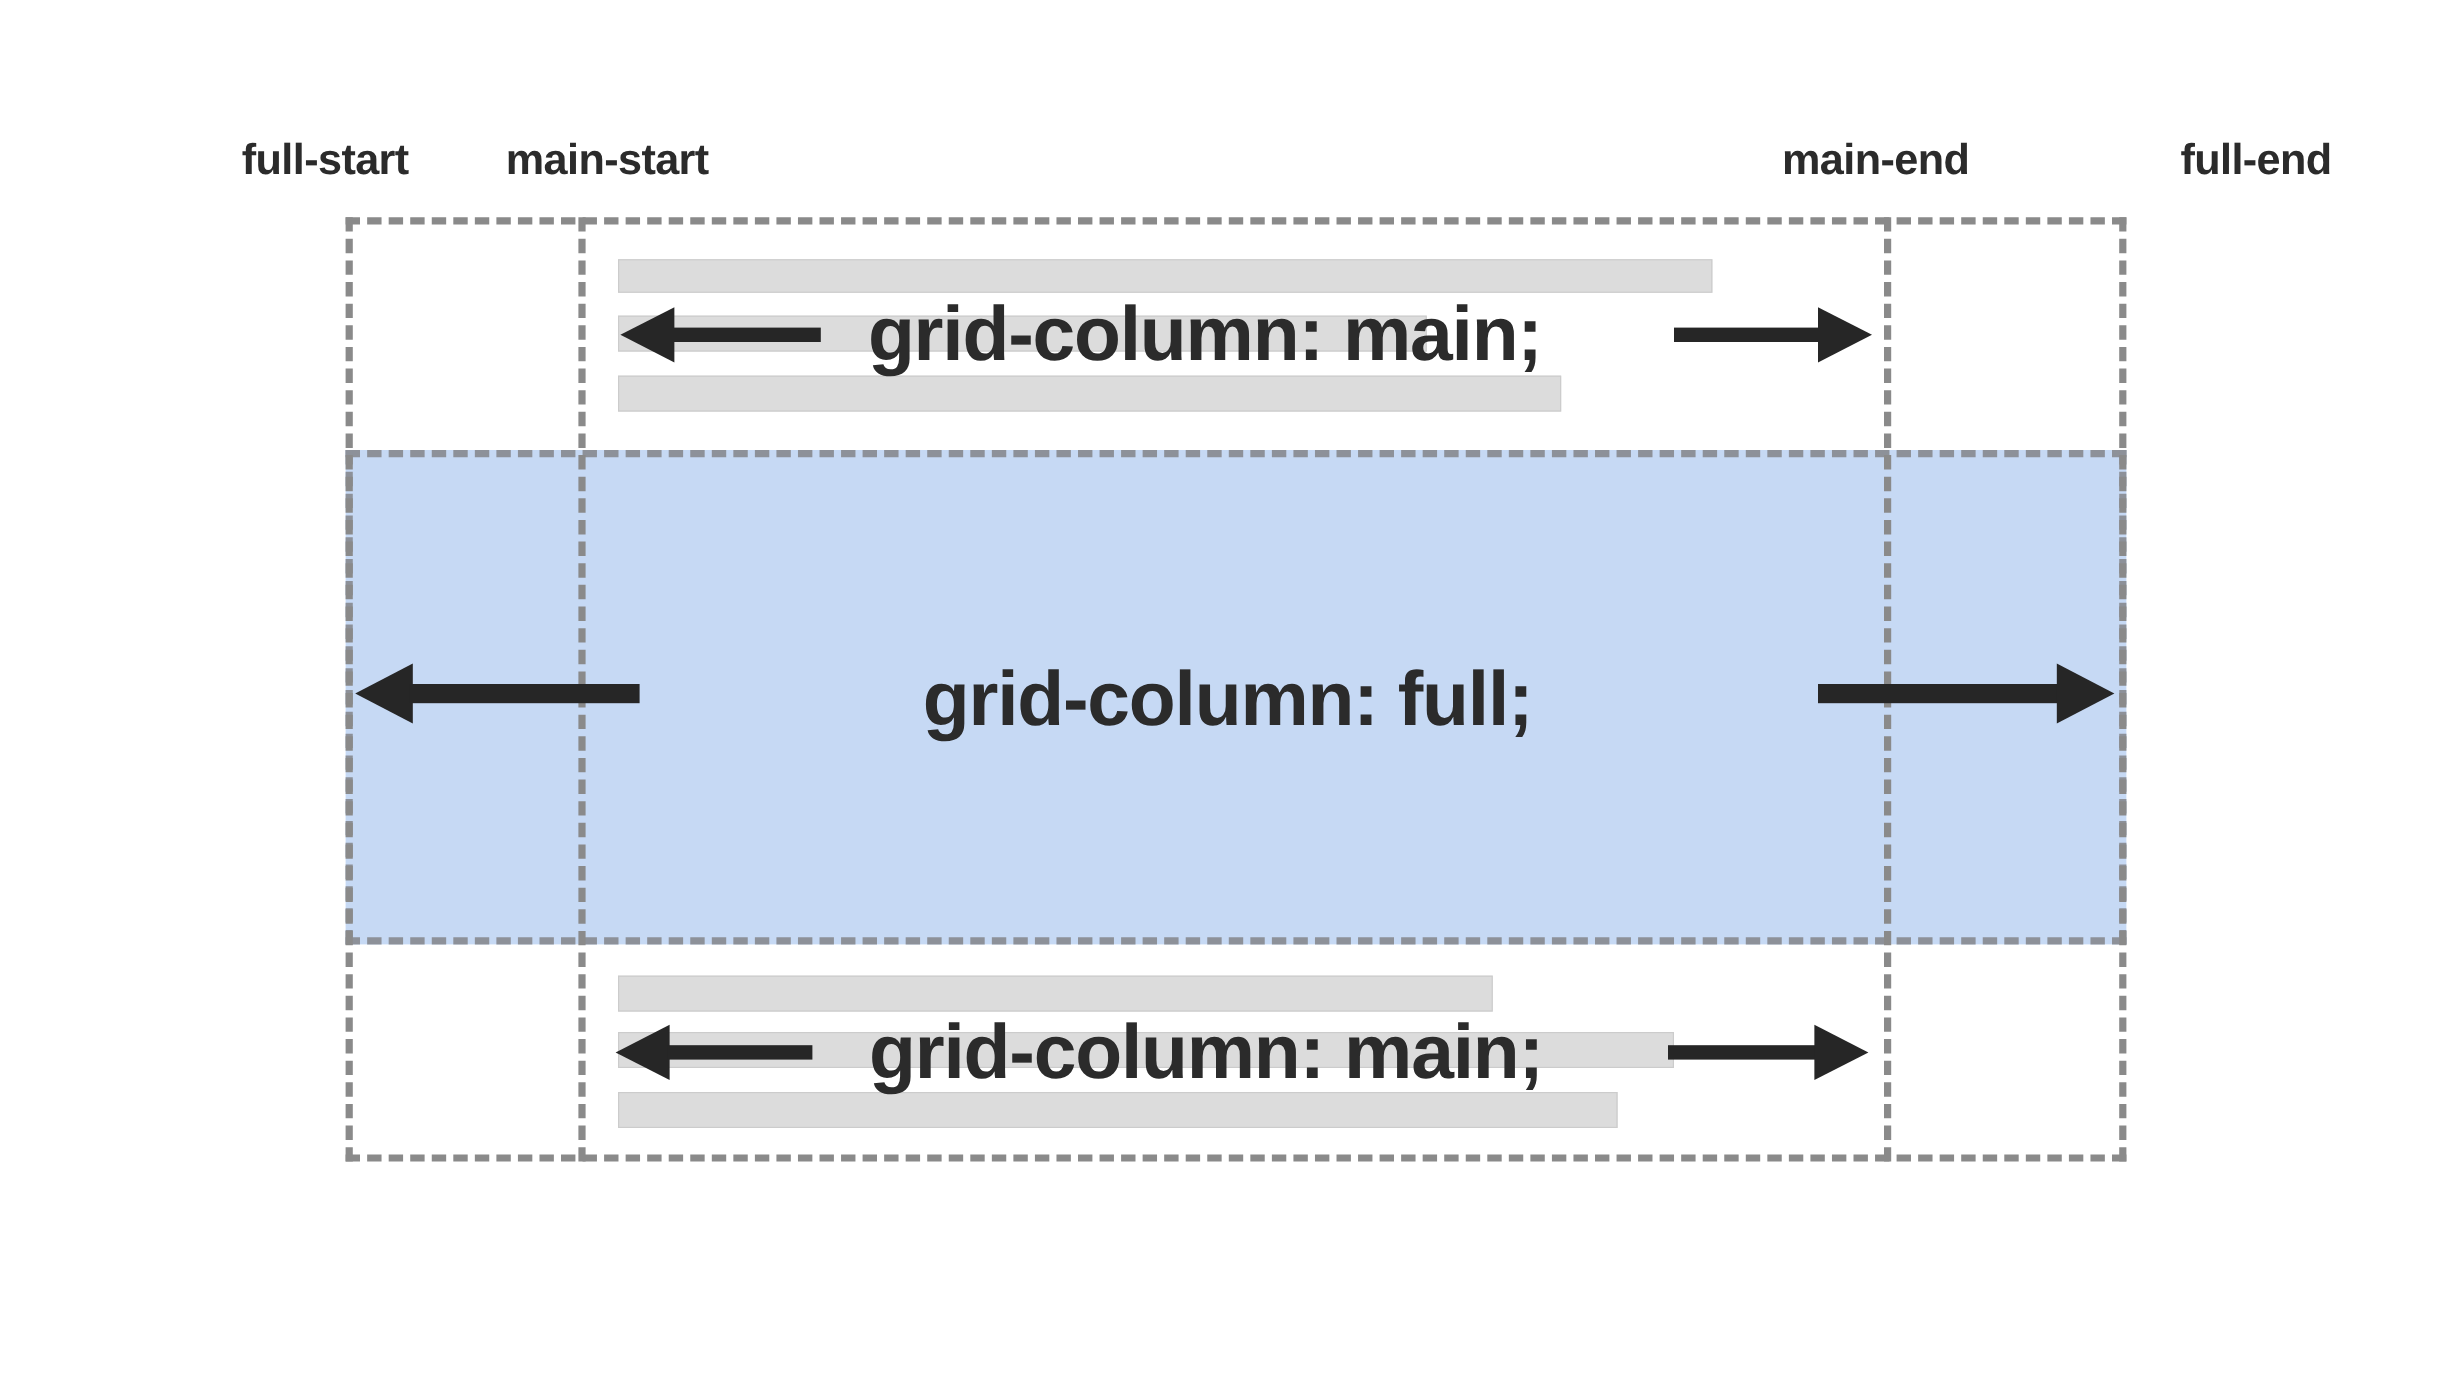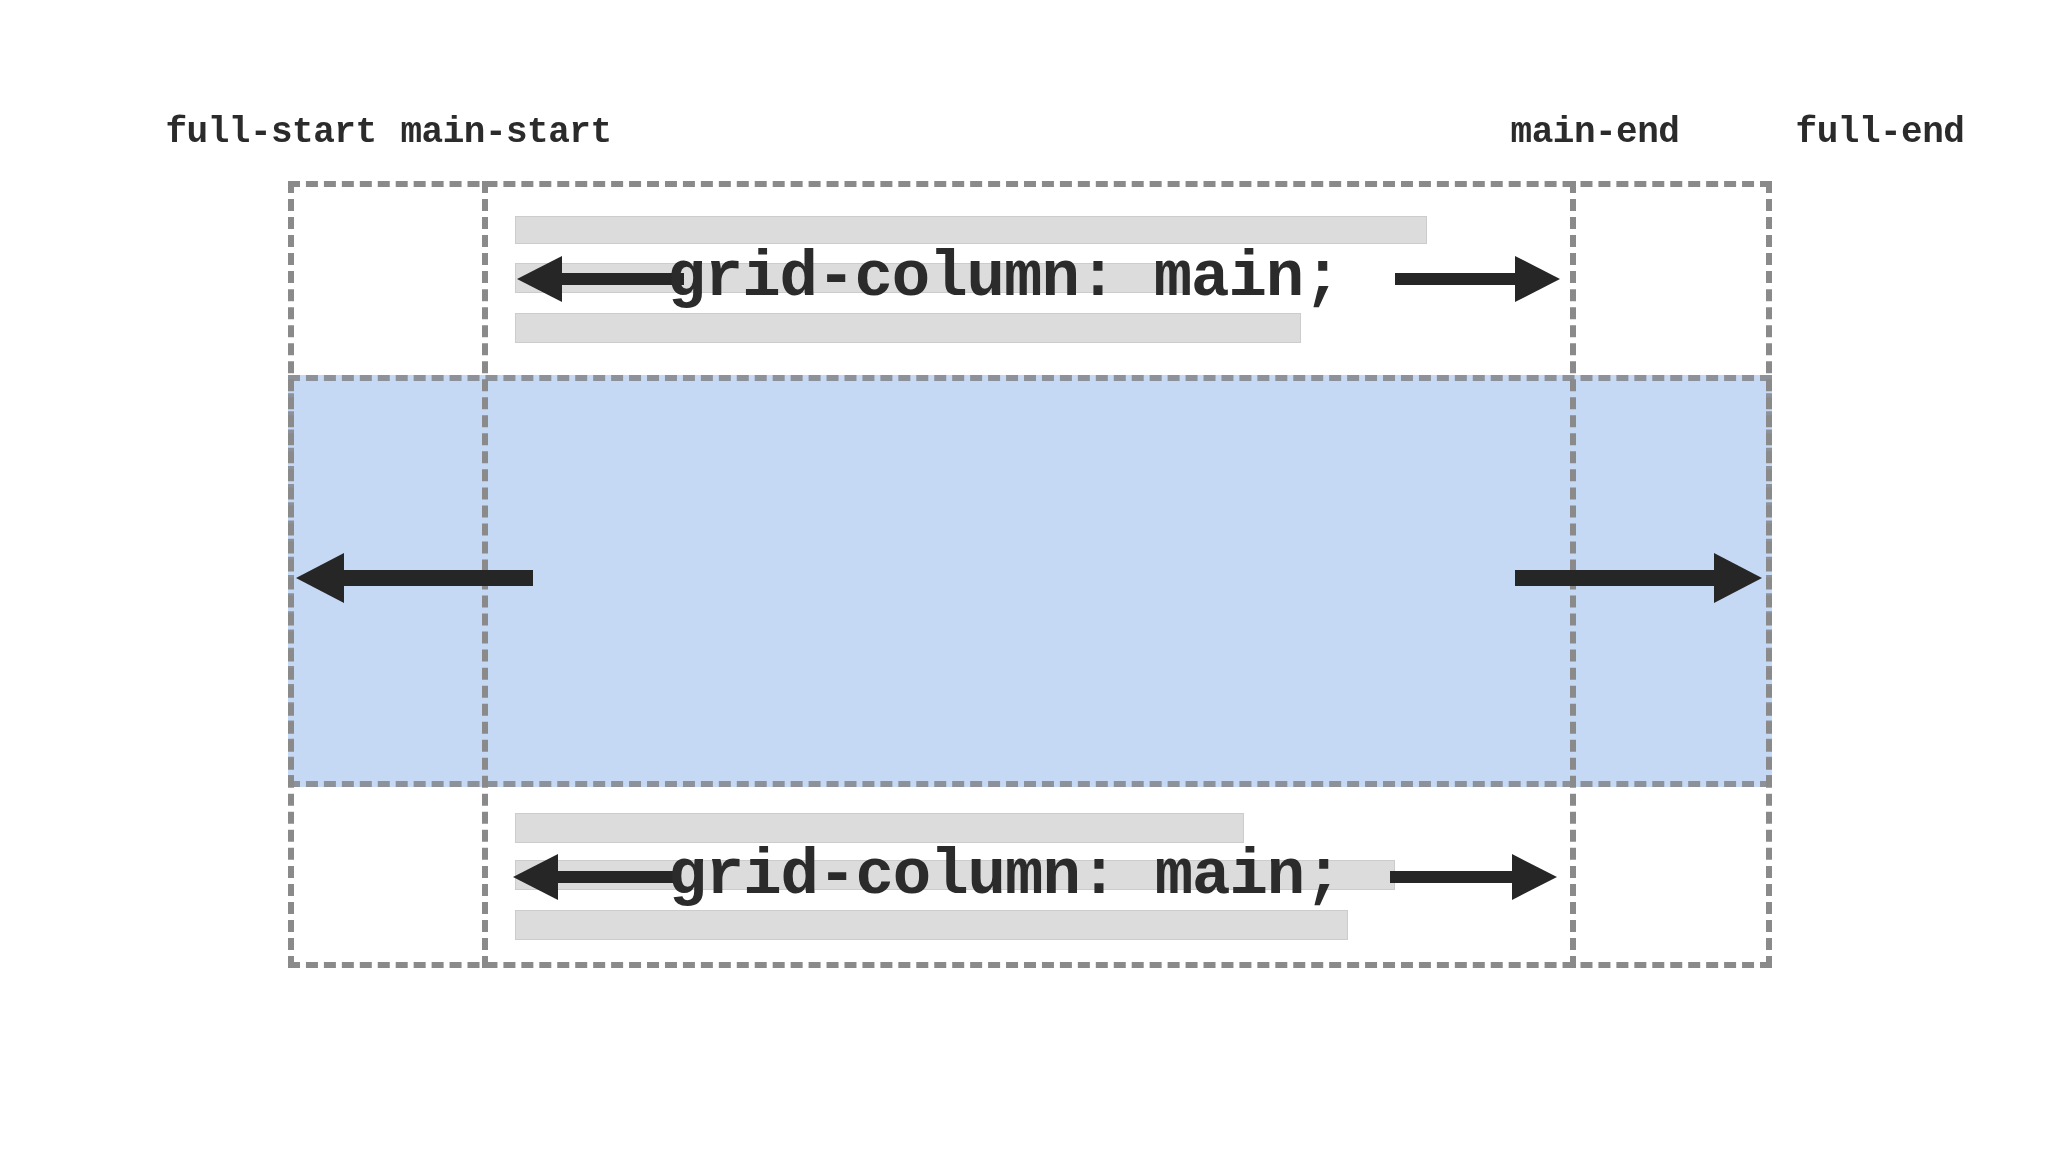--- a/index.html
+++ b/index.html
@@ -1,21 +1,21 @@
 <!DOCTYPE html>
 <html><head>
 <meta charset="utf-8">
 <style>
   html,body{margin:0;padding:0;background:#ffffff;}
   .stage{
     position:relative;
     width:2048px;height:1152px;
     background:#ffffff;
     overflow:hidden;
-    font-family:Liberation Mono, monospace;
+    font-family:Liberation Sans, sans-serif;
   }
   .line-label{
     position:absolute;
     transform:translateX(-50%);
     font-weight:bold;
     font-size:36px;
     letter-spacing:-0.5px;
     color:#2b2b2b;
     white-space:nowrap;
     top:112px;
@@ -68,21 +68,21 @@
   .head-left-lg{border-top:25px solid transparent;border-bottom:25px solid transparent;border-right:48px solid #262626;}
   .head-right-lg{border-top:25px solid transparent;border-bottom:25px solid transparent;border-left:48px solid #262626;}
 </style>
 </head>
 <body>
 
 <div class="stage">
 
   <div class="line-label" style="left:271px;">full-start</div>
   <div class="line-label" style="left:506px;">main-start</div>
-  <div class="line-label" style="left:1563px;margin-left:32px;">main-end</div>
+  <div class="line-label" style="left:1563px;">main-end</div>
   <div class="line-label" style="left:1880px;">full-end</div>
 
   <div class="full-item"></div>
 
   <div class="grid-outline"></div>
 
   <div class="v-gridline" style="left:482px;"></div>
   <div class="v-gridline" style="left:1570px;"></div>
 
   <div class="bar" style="left:515px;top:216px;width:912px;height:28px;"></div>
@@ -102,15 +102,16 @@
   <div class="arrow-part shaft" style="left:341px;top:570px;width:192px;height:16px;"></div>
   <div class="arrow-part shaft" style="left:1515px;top:570px;width:201px;height:16px;"></div>
   <div class="arrow-part head head-right-lg" style="left:1714px;top:553px;"></div>
 
   <div class="arrow-part head head-left-sm" style="left:513px;top:854px;"></div>
   <div class="arrow-part shaft" style="left:556px;top:871px;width:121px;height:12px;"></div>
   <div class="arrow-part shaft" style="left:1390px;top:871px;width:124px;height:12px;"></div>
   <div class="arrow-part head head-right-sm" style="left:1512px;top:854px;"></div>
 
   <div class="code-text" style="left:1004px;top:278px;">grid-column: main;</div>
+  <div class="code-text" style="left:1023px;top:582px;">grid-column: full;</div>
   <div class="code-text" style="left:1005px;top:876px;">grid-column: main;</div>
 
 </div>
 
 </body></html>

